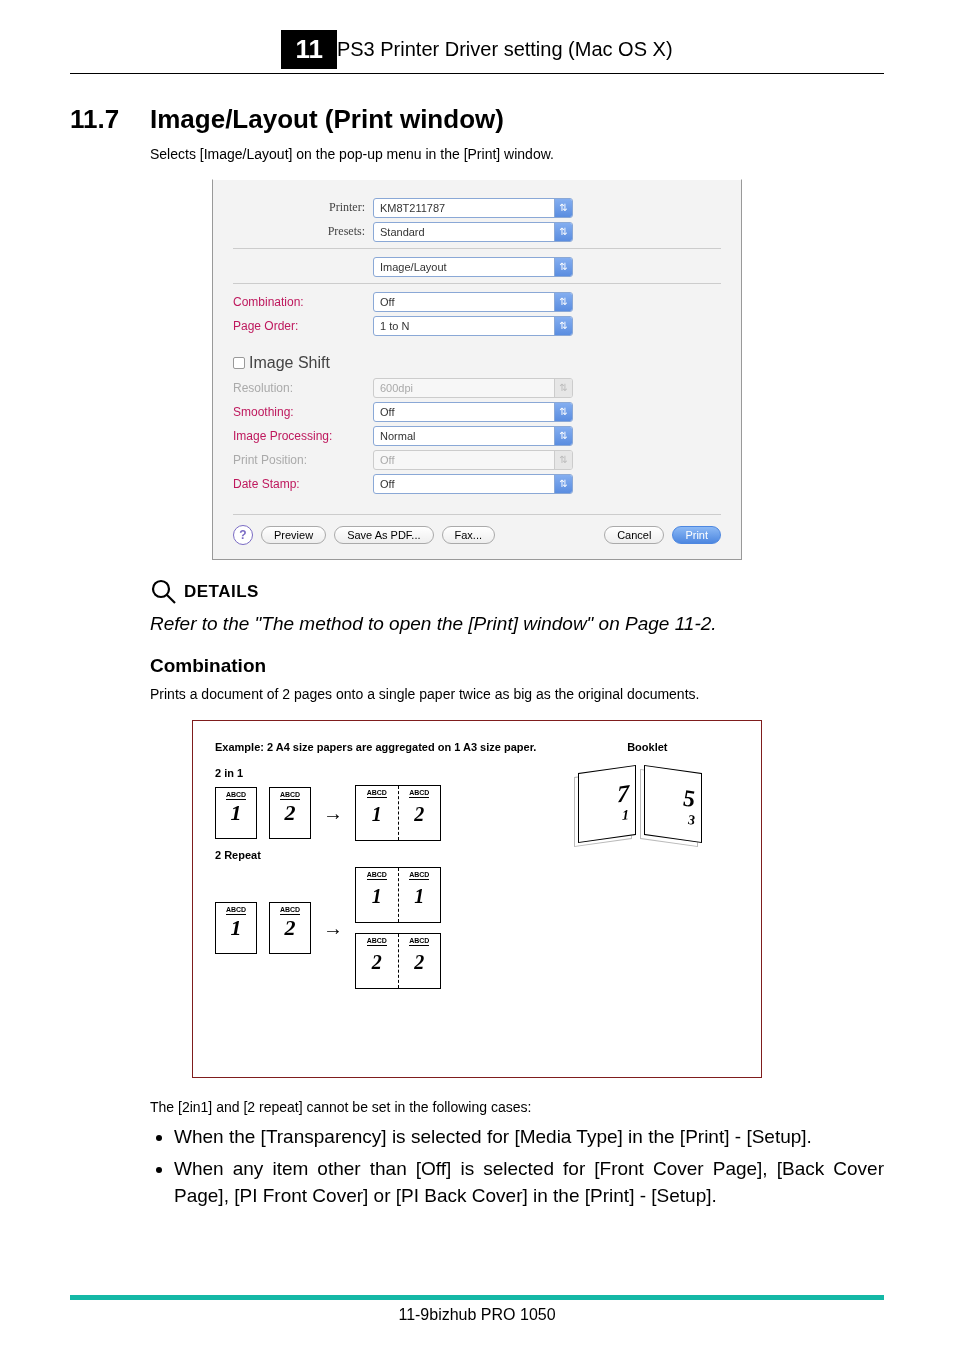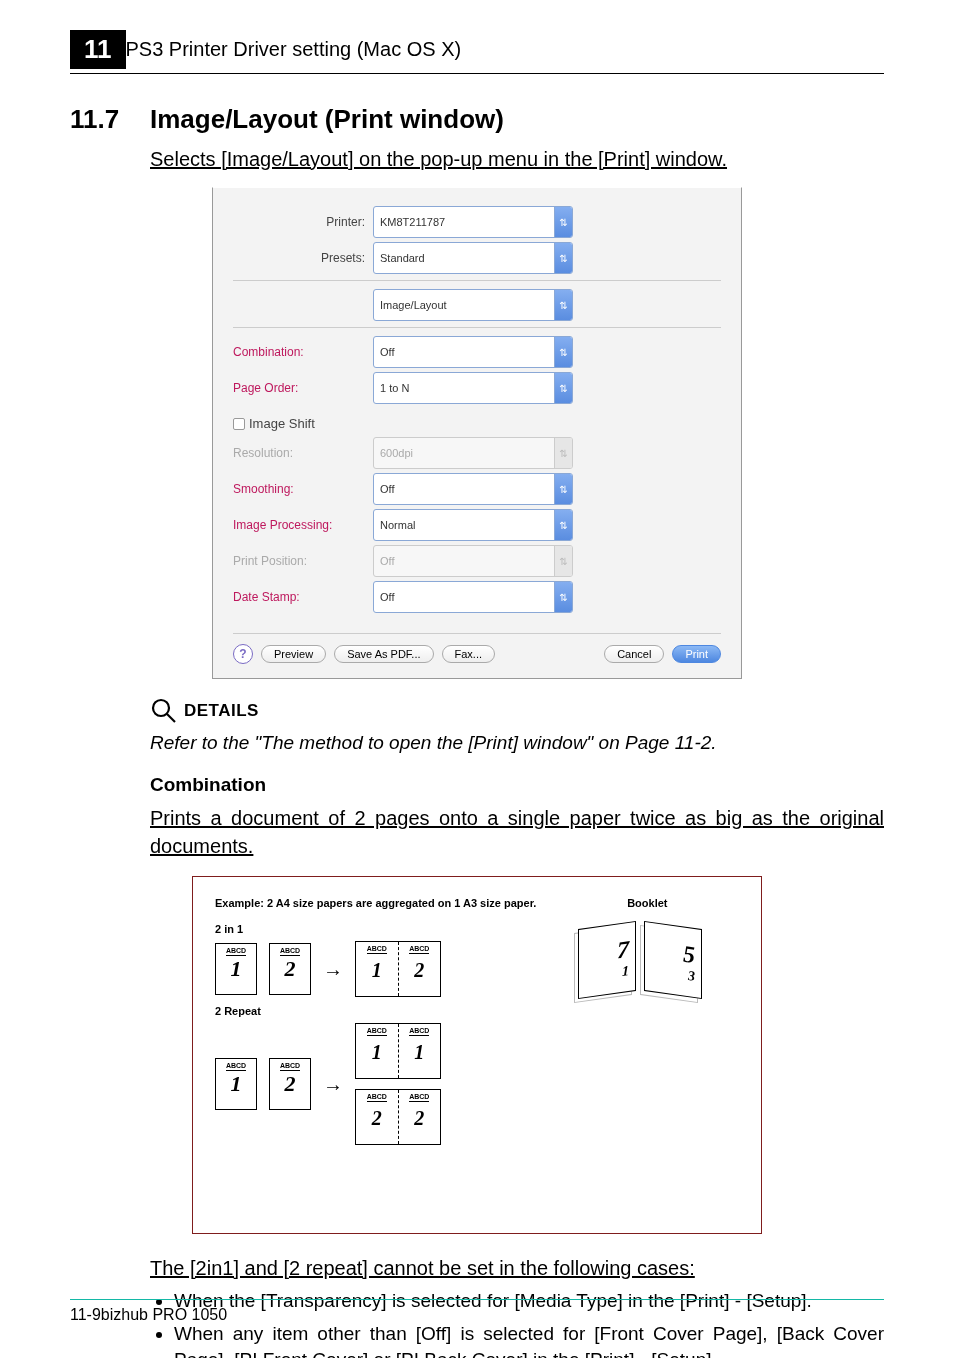--- a/index.html
+++ b/index.html
@@ -10,21 +10,21 @@
       font-family: Arial, Helvetica, sans-serif;
       color: #000;
       position: relative;
       padding: 0;
     }
     .header-bar {
       border-bottom: 1px solid #000;
       margin: 30px 70px 8px 70px;
       display: flex;
       align-items: center;
-      justify-content: flex-start;
+      justify-content: center;
       padding-bottom: 4px;
     }
     .chapter-badge {
       background: #000;
       color: #fff;
       font-weight: bold;
       font-size: 26px;
       padding: 4px 14px;
       display: inline-block;
     }
@@ -41,23 +41,22 @@
       font-size: 26px;
       font-weight: bold;
       width: 80px;
     }
     .section-title {
       font-size: 26px;
       font-weight: bold;
     }
     .body-text {
       margin: 8px 70px 0 150px;
-      font-size: 20px;
+      font-size: 14px;
       line-height: 1.4;
-      text-decoration: underline;
     }
     .mac-dialog {
       margin: 14px auto;
       width: 530px;
       border: 1px solid #999;
       border-top: 1px solid #fff;
       background: #f3f3f3;
       padding: 14px 20px 14px 20px;
       font-size: 12px;
       color: #333;
@@ -65,30 +64,31 @@
     .mac-row {
       display: flex;
       align-items: center;
       margin: 4px 0;
     }
     .mac-label {
       width: 140px;
       text-align: right;
       padding-right: 8px;
       color: #444;
+      font-family: Liberation Serif, serif;
     }
     .mac-label-left {
       width: 140px;
       text-align: left;
       padding-right: 8px;
       color: #be185d;
     }
     .mac-select {
       flex: 0 0 200px;
-      height: 32px;
+      height: 20px;
       border: 1px solid #8aa8d6;
       border-radius: 3px;
       background: #fff;
       display: flex;
       align-items: center;
       justify-content: space-between;
       padding: 0 0 0 6px;
       font-size: 11px;
     }
     .mac-select.disabled {
@@ -115,23 +115,23 @@
     }
     .mac-divider {
       border: none;
       border-top: 1px solid #ccc;
       margin: 6px 0 8px 0;
     }
     .mac-checkbox {
       display: flex;
       align-items: center;
       gap: 4px;
-      font-size: 13px;
+      font-size: 16px;
       color: #444;
-      margin: 12px 0 6px 0;
+      margin: 18px 0 6px 0;
     }
     .mac-checkbox .box {
       width: 12px; height: 12px; border: 1px solid #999; background: #fff; border-radius: 2px;
     }
     .mac-footer {
       border-top: 1px solid #ccc;
       margin-top: 20px;
       padding-top: 10px;
       display: flex;
       align-items: center;
@@ -254,24 +254,24 @@
       margin: 6px 70px 0 150px;
       padding-left: 24px;
       font-size: 19px;
       line-height: 1.4;
     }
     ul.body-list li { margin-bottom: 6px; text-align: justify; }
     .footer-bar {
       position: absolute;
       bottom: 34px;
       left: 70px; right: 70px;
-      border-top: 1px solid #14b8a6;
+      border-top: 5px solid #14b8a6;
       padding-top: 6px;
       display: flex;
-      justify-content: flex-start;
+      justify-content: center;
       font-size: 16px;
     }
   </style>
 </head>
 <body>
 
 <div class="header-bar">
   <span class="chapter-badge">11</span>
   <span class="header-title">PS3 Printer Driver setting (Mac OS X)</span>
 </div>

